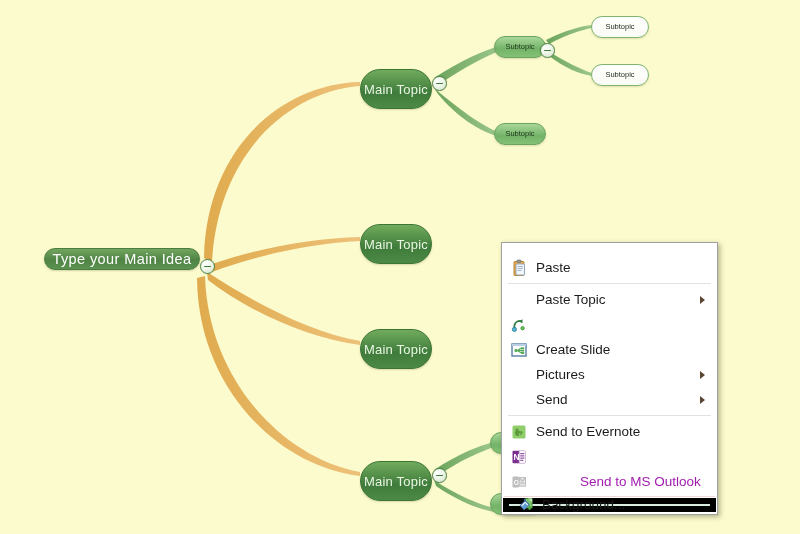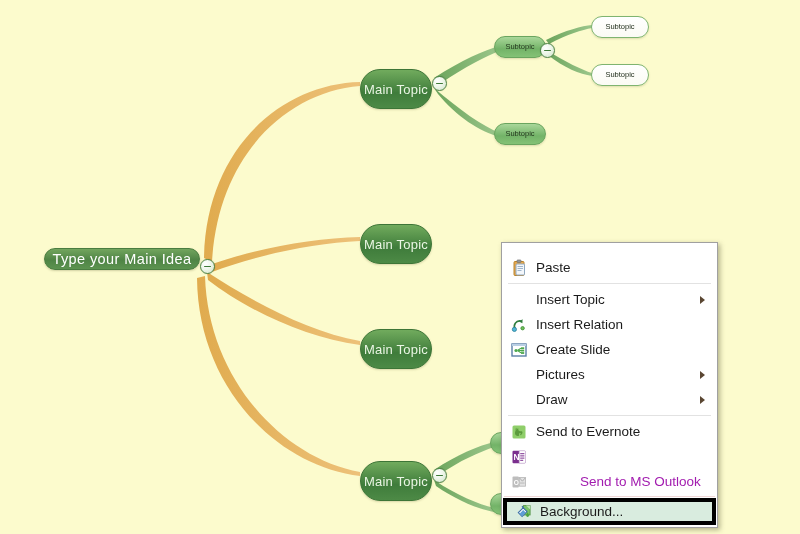--- a/index.html
+++ b/index.html
@@ -96,22 +96,22 @@
     box-sizing:border-box;
   }
   .mi .icon-slot{
     width:34px;min-width:34px;height:25px;
     display:flex;align-items:center;justify-content:center;
   }
   .mi .mi-label{flex:1;line-height:1;}
   .mi.disabled .mi-label{color:#a21caf;margin-left:44px;}
   .mi.highlight{
     background:#d9ecdf;
-    border:4px solid #000000;
-    height:27px;
+    border:6px solid #000000;
+    height:14px;
     margin:0 1px;
   }
   .mi.highlight .icon-slot{width:33px;min-width:33px;}
   .sep{height:1px;background:#e2e2e2;margin:3px 6px 3px 6px;}
   .sep.pink{background:#f0d8d8;margin:2px 2px 1px 2px;}
   .submenu-arrow{
     width:0;height:0;margin-right:6px;
     border-top:4px solid transparent;
     border-bottom:4px solid transparent;
     border-left:5px solid #5a4632;
@@ -218,34 +218,33 @@
           <rect x="7.5" y="11" width="4" height="1" fill="#9fb6cc"></rect>
           <rect x="7" y="1" width="4" height="2.4" rx="0.6" fill="#9a9a9a" stroke="#6f6f6f" stroke-width=".7"></rect>
         </svg>
       </span>
       <span class="mi-label">Paste</span>
     </div>
     <div class="sep"></div>
 
     <div class="mi">
       <span class="icon-slot"></span>
-      <span class="mi-label">Insert Topic</span>
+      <span class="mi-label">Paste Topic</span>
       <span class="submenu-arrow"></span>
     </div>
 
     <div class="mi">
       <span class="icon-slot">
         <svg class="ic" viewBox="0 0 18 18">
           <path d="M5 13 C3 9 6 4 11 5" fill="none" stroke="#2f7d3e" stroke-width="1.7"></path>
           <path d="M12.6 3.3 L12.4 7.2 L9 5.6 Z" fill="#2f7d3e"></path>
           <circle cx="4.4" cy="13.4" r="2.1" fill="#4fb6d6" stroke="#2b7f99" stroke-width=".8"></circle>
           <circle cx="12.6" cy="12.2" r="1.7" fill="#6fc05a" stroke="#3c8a34" stroke-width=".8"></circle>
         </svg>
       </span>
-      <span class="mi-label">Insert Relation</span>
     </div>
 
     <div class="mi">
       <span class="icon-slot">
         <svg class="ic" viewBox="0 0 18 18">
           <rect x="2" y="3" width="14" height="12" fill="#ffffff" stroke="#5b7fa6" stroke-width="1.4"></rect>
           <rect x="2" y="3" width="14" height="2" fill="#b9cfe4"></rect>
           <circle cx="6" cy="9.5" r="1.6" fill="#4da84d"></circle>
           <path d="M7.4 9.5 L11 7.2 M7.4 9.5 L11 9.5 M7.4 9.5 L11 11.8" stroke="#4da84d" stroke-width="1.1" fill="none"></path>
           <rect x="11" y="6.3" width="3.2" height="1.8" fill="#4da84d"></rect>
@@ -257,21 +256,21 @@
     </div>
 
     <div class="mi">
       <span class="icon-slot"></span>
       <span class="mi-label">Pictures</span>
       <span class="submenu-arrow"></span>
     </div>
 
     <div class="mi">
       <span class="icon-slot"></span>
-      <span class="mi-label">Draw</span>
+      <span class="mi-label">Send</span>
       <span class="submenu-arrow"></span>
     </div>
     <div class="sep"></div>
 
     <div class="mi">
       <span class="icon-slot">
         <svg class="ic" viewBox="0 0 18 18">
           <rect x="2.5" y="2.5" width="13" height="13" rx="1.5" fill="#8fce6a"></rect>
           <path d="M6.2 12.6 C4.8 11.6 4.6 9.3 5.6 7.4 C6.4 5.9 7.6 5.2 8.4 5.6 C8.1 6.6 8.4 7.6 9.2 7.9 C10.3 8.3 11.6 7.8 12.2 8.6 C12.9 9.6 12.3 11.3 11 12 C10.4 12.3 10 12.1 9.8 11.6 C10.4 11.4 10.8 10.9 10.7 10.4 C10.6 9.9 10.1 9.8 9.7 10 C9 10.4 8.8 11.6 9.2 12.4 C8.6 13 7.2 13.3 6.2 12.6 Z" fill="#5c9b3d"></path>
           <path d="M5.6 7.4 C6 6.6 6.6 6 7.2 5.7 L6.2 4.8 C5.7 5.2 5.4 6 5.3 6.7 Z" fill="#6fae4c"></path>

